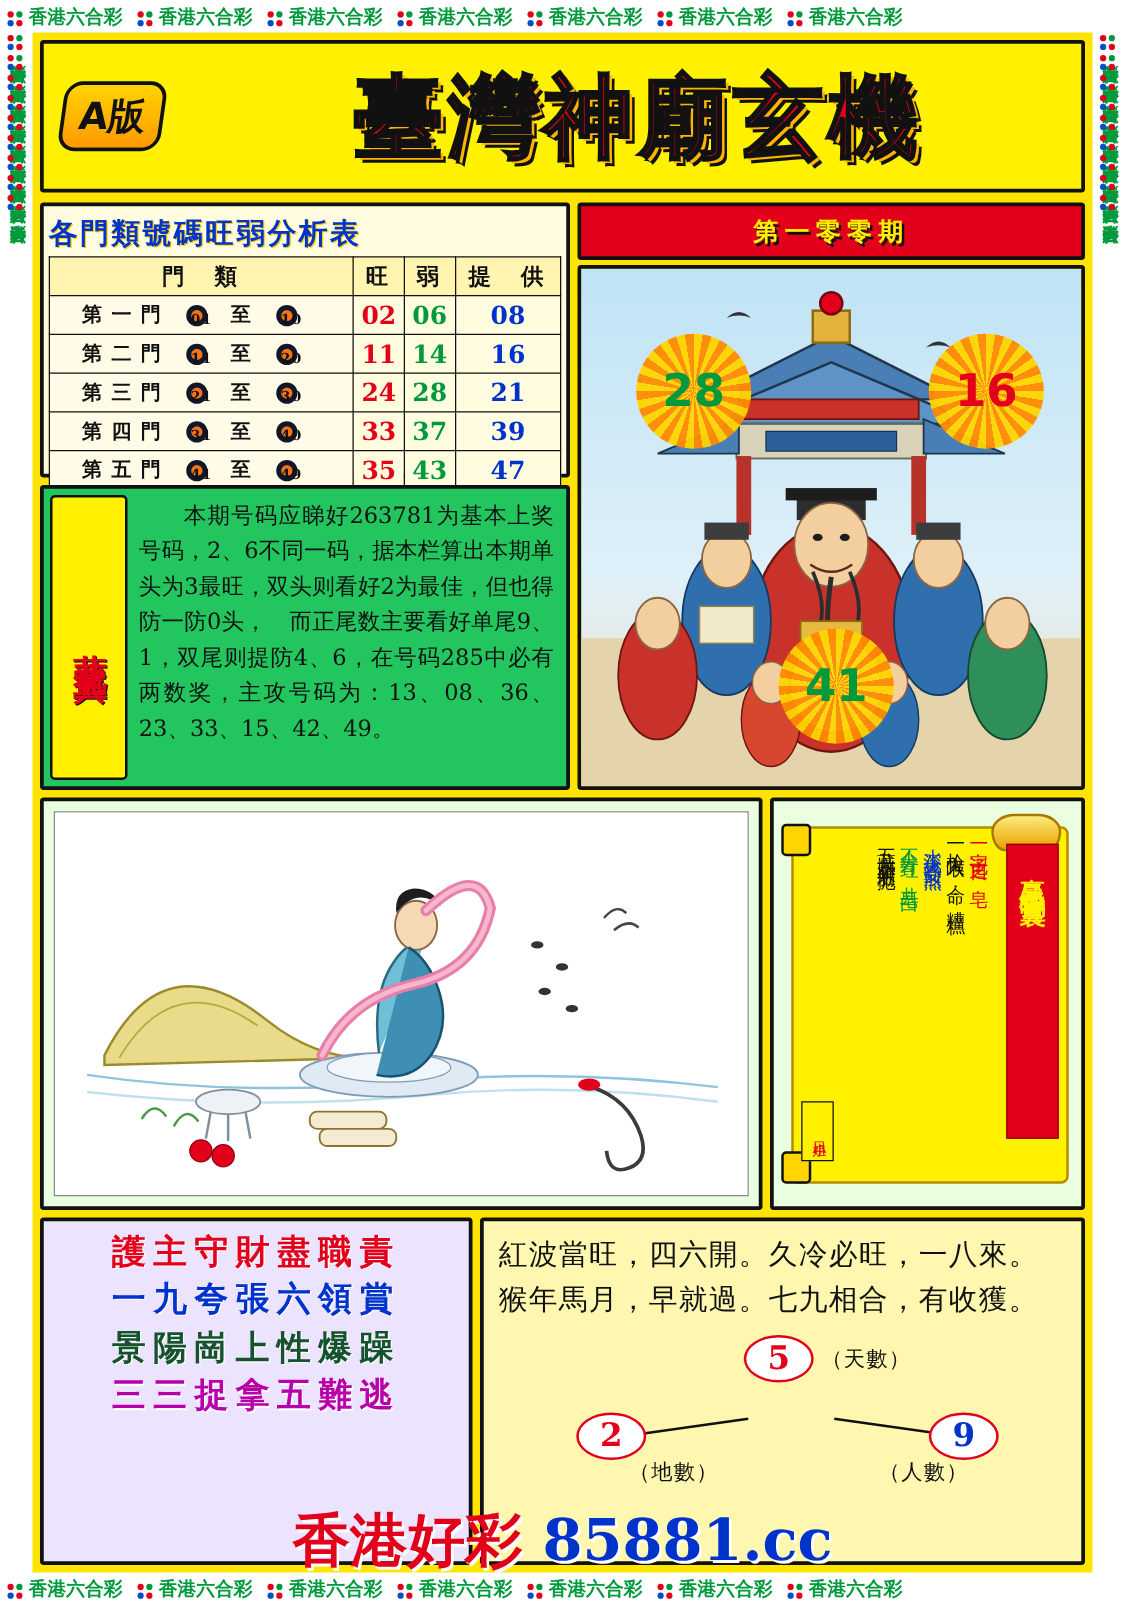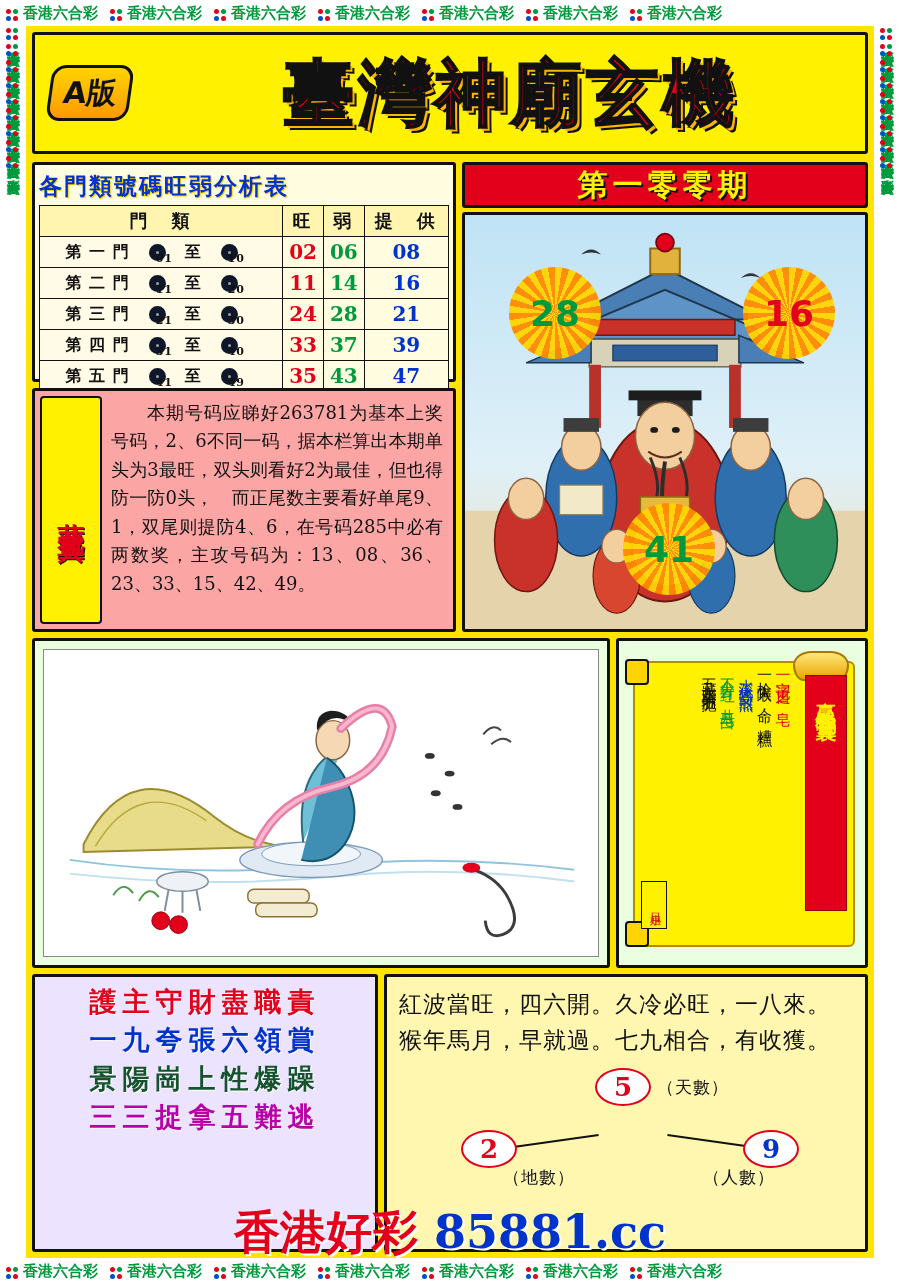--- a/index.html
+++ b/index.html
@@ -134,31 +134,31 @@
     font-size: 17px;
     font-weight: bold;
   }
   table.an th { background: #fff4b0; color: #111; font-size: 18px; letter-spacing: 3px; }
   table.an td.lab { background: #fffbe6; color: #111; letter-spacing: 1px; font-size: 16px; white-space: nowrap; }
   table.an td.v1 { color: #e2001a; background: #fffce0; font-size: 20px; }
   table.an td.v2 { color: #009a3d; background: #fffce0; font-size: 20px; }
   table.an td.v3 { color: #0033cc; background: #fffce0; font-size: 20px; }
   .circnum {
     display: inline-block;
-    border: 7px solid #0f172a; border-radius: 50%;
+    border: 4px solid #0f172a; border-radius: 50%;
     width: 17px; height: 17px; line-height: 15px;
     font-size: 11px; text-align: center;
-    background: #a3a3a3; color: #111; vertical-align: middle;
+    background: #f97316; color: #111; vertical-align: middle;
     margin: 0 19px;
   }
 
   
   .treasure {
     left: 6px; top: 362px; width: 424px; height: 244px;
-    background: #fca5a5;
+    background: #22c55e;
     border: 3px solid #111;
     border-radius: 3px;
     display: flex;
   }
   .treasure-side {
     width: 62px;
     margin: 5px;
     background: #fff100;
     border: 2px solid #111;
     border-radius: 4px;
@@ -185,21 +185,21 @@
   
   .period {
     left: 436px; top: 136px; width: 406px; height: 46px;
     background: #e2001a;
     border: 3px solid #111;
     border-radius: 3px;
     display: flex; align-items: center; justify-content: center;
   }
   .period span {
     font-family: "DejaVu Serif", serif;
-    font-size: 30px; font-weight: bold; color: #fff100;
+    font-size: 20px; font-weight: bold; color: #fff100;
     letter-spacing: 5px;
     text-shadow: 2px 2px 0 #111;
   }
 
   
   .temple {
     left: 436px; top: 186px; width: 406px; height: 420px;
     border: 3px solid #111;
     border-radius: 3px;
     background: linear-gradient(#bfe3f5 0%, #d8eef8 45%, #e8d9b8 100%);

